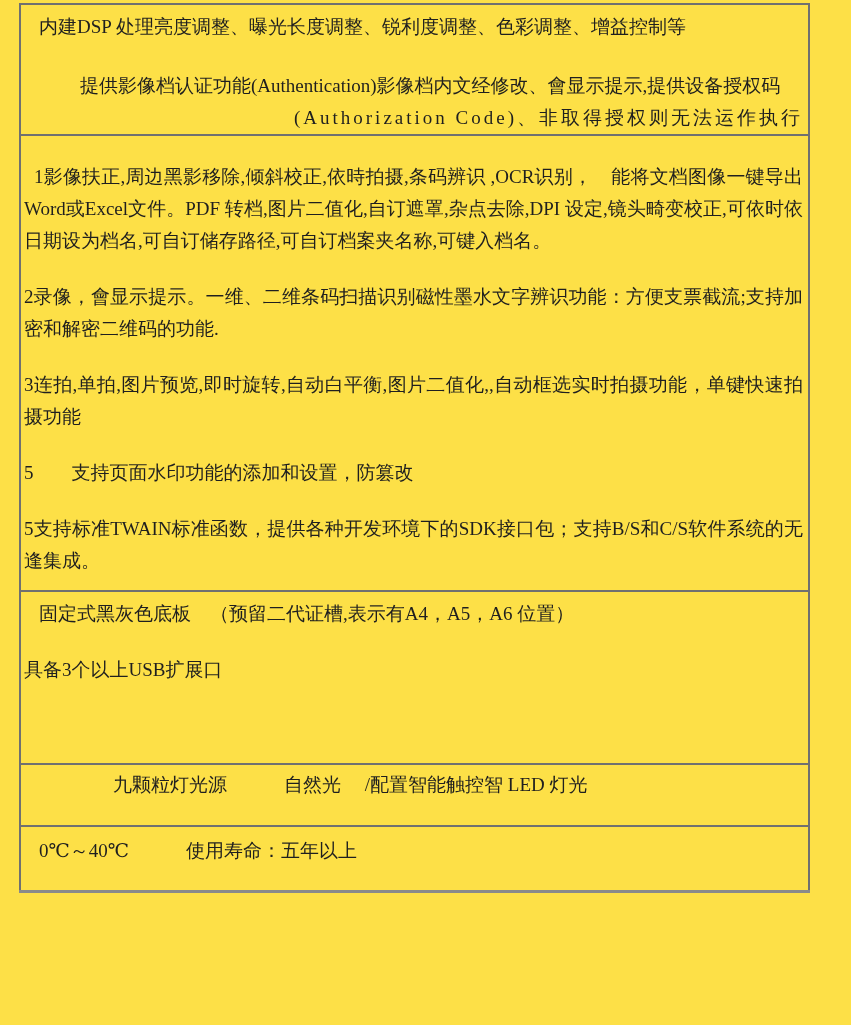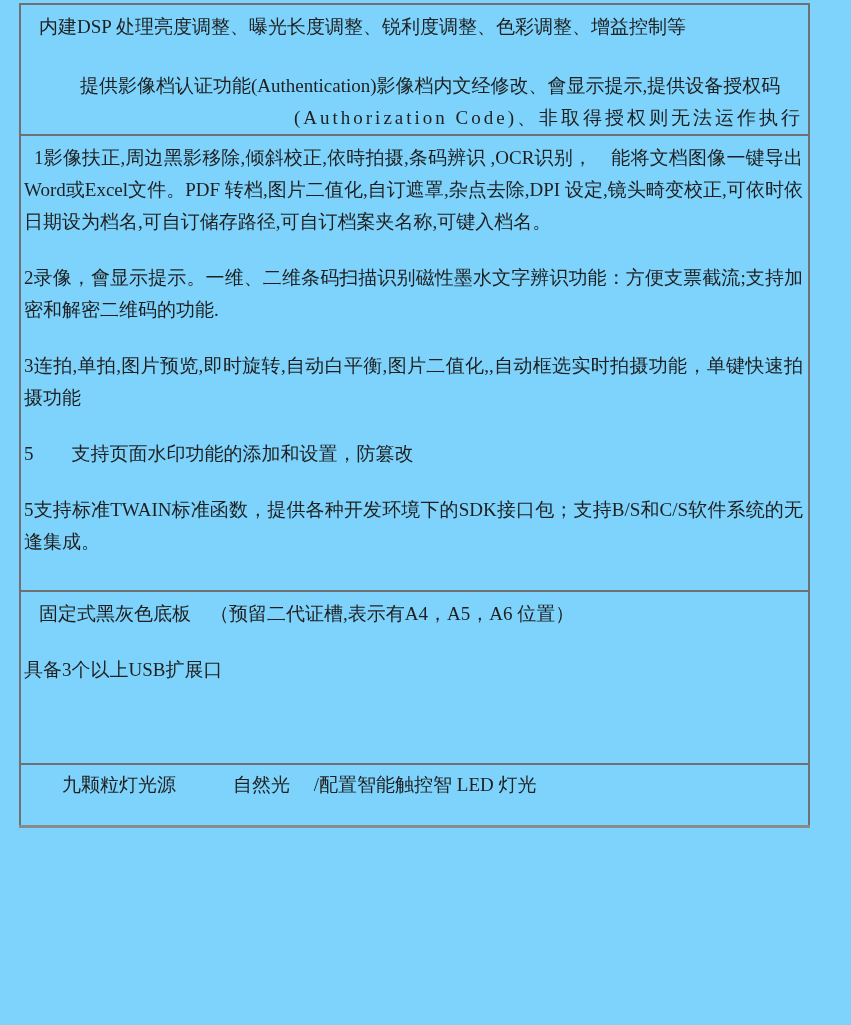--- a/index.html
+++ b/index.html
@@ -7,21 +7,21 @@
     padding: 0;
     background: #ffffff;
     width: 851px;
     height: 1025px;
     overflow: hidden;
   }
   .page {
     position: relative;
     width: 851px;
     height: 1025px;
-    background: #7dd3fc;
+    background: #fde047;
     font-family: "Liberation Serif", "DejaVu Serif", serif;
     color: #1f1f1f;
   }
   table.spec-table {
     position: absolute;
     left: 19px;
     top: 3px;
     width: 791px;
     border-collapse: collapse;
     table-layout: fixed;
@@ -36,33 +36,33 @@
     font-size: 19px;
     line-height: 32px;
     border-top: 2px solid #707070;
   }
   tr:first-child td.cell { border-top: none; }
 
   tr.row-dsp td.cell           { height: 104px; }
   tr.row-features td.cell      { height: 456px; }
   tr.row-image-quality td.cell { height: 162px; line-height: 33px; }
   tr.row-base-plate td.cell    { height: 173px; }
-  tr.row-light td.cell         { height: 62px; padding-left: 41px; padding-top: 4px; }
+  tr.row-light td.cell         { height: 62px; padding-left: 92px; padding-top: 4px; }
   tr.row-temp td.cell          { height: 65px; padding-top: 8px; }
 
   p.para {
     margin: 0;
     padding: 0;
   }
   p.gap-after   { margin-bottom: 24px; }
   p.indent-xs   { text-indent: 10px; }
   p.indent-sm   { text-indent: 15px; }
   p.indent-xl   { text-indent: 56px; margin-top: 27px; }
   p.center      { text-align: center; }
-  p.justify     { text-align: justify; }
+  p.justify     { text-align: justify; margin-top: 19px; }
   p.spread      { letter-spacing: 3px; text-align: right; }
   p.spaced      { letter-spacing: 2px; }
 </style>
 </head>
 <body>
 
 <div class="page">
   <table class="spec-table">
     <tbody id="spec-tbody">
   <tr class="spec-row row-dsp">
@@ -90,15 +90,20 @@
             <p class="para">具备3个以上USB扩展口</p>
           </td>
   </tr>
 
   <tr class="spec-row row-light">
     <td class="cell">
             <p class="para">九颗粒灯光源　　　自然光　 /配置智能触控智 LED 灯光</p>
           </td>
   </tr>
 
+  <tr class="spec-row row-temp">
+    <td class="cell">
+            <p class="para indent-sm">0℃～40℃　　　使用寿命：五年以上</p>
+          </td>
+  </tr>
 </tbody>
   </table>
 </div>
 
 </body></html>

